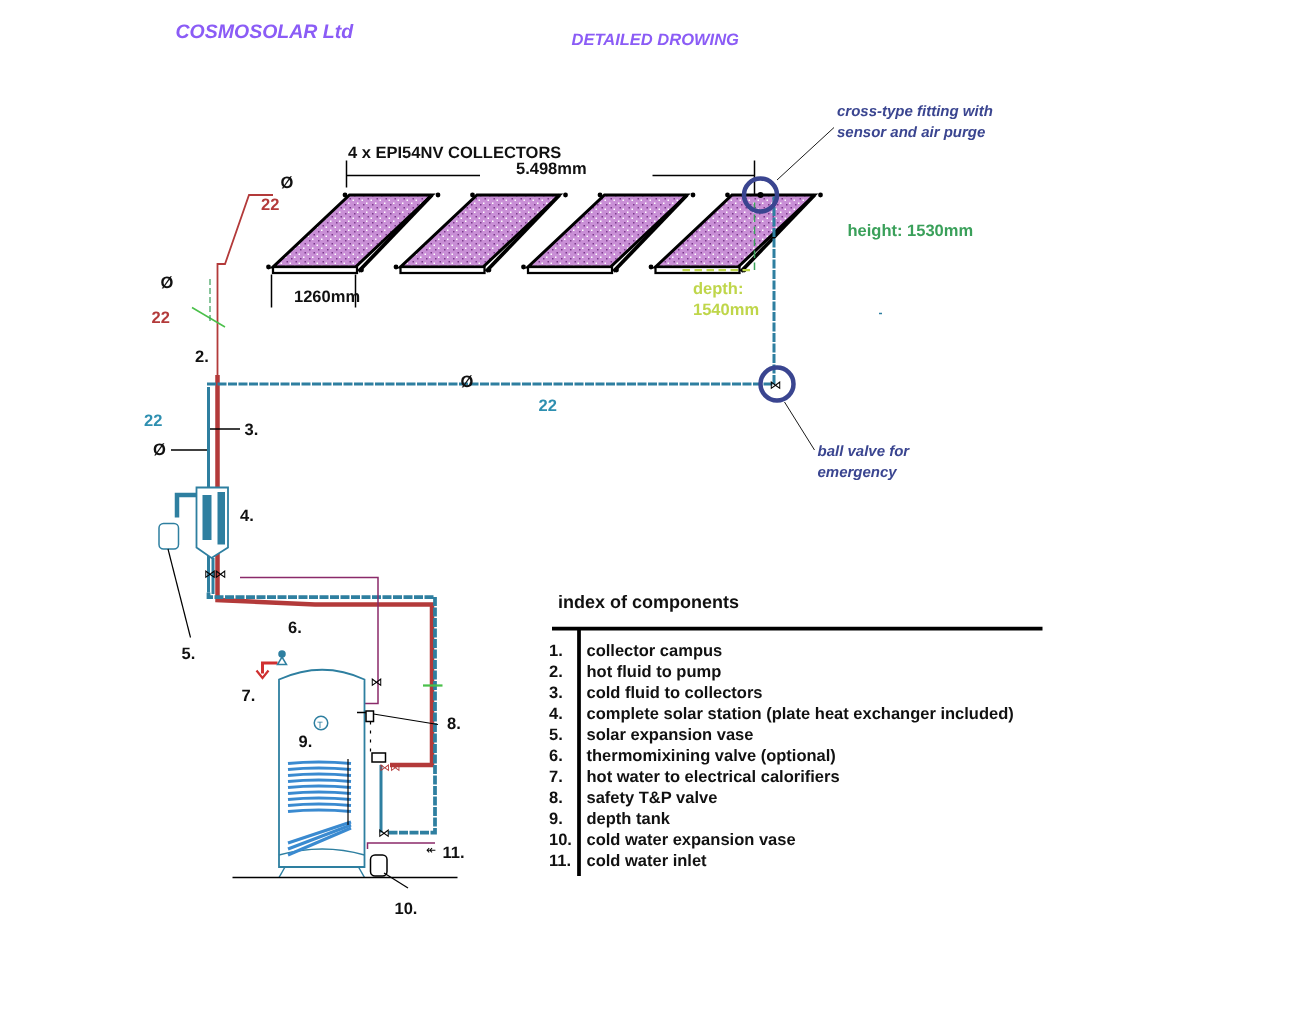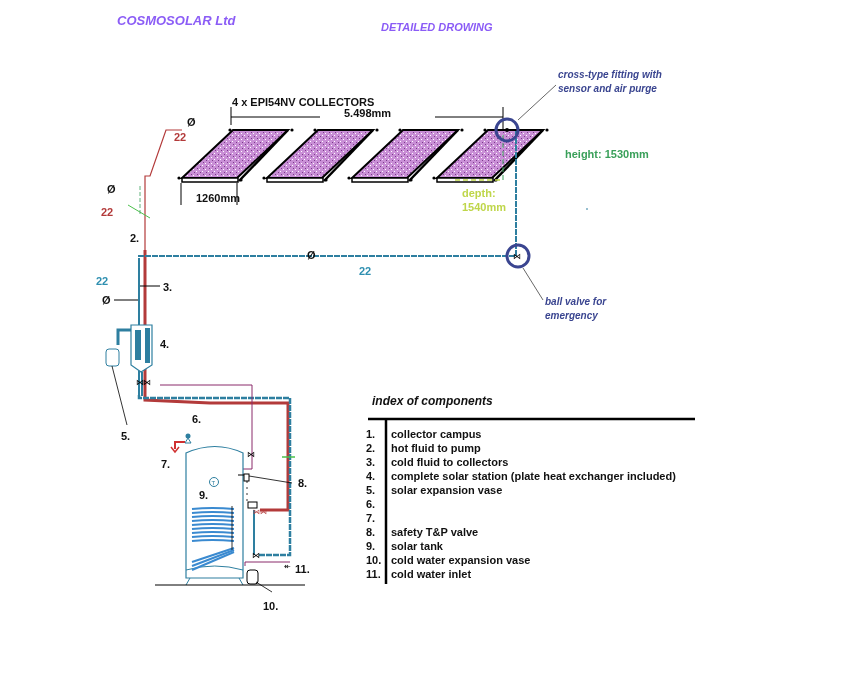--- a/index.html
+++ b/index.html
@@ -10,21 +10,21 @@
   .company { left: 117px; top: 13px; font-size: 13px; }
   .drawing-title { left: 333px; top: 21px; font-size: 11px; margin-left: 48px; }
   .collectors-title { left: 232px; top: 96px; font-size: 11px; font-weight: bold; color: #111; }
   .dim { font-weight: bold; font-size: 11px; }
   .callout { font-style: italic; font-weight: bold; font-size: 10px; color: #3a4590; line-height: 14px; }
   .num { font-size: 11px; font-weight: bold; color: #111; }
   .red { color: #b33a3a; }
   .blue { color: #2e8fb0; }
   .green { color: #3aa05a; }
   .lime { color: #bfd64a; }
-  .index-title { left: 372px; top: 394px; font-size: 12px; font-weight: bold; font-style: italic; color: #111; }
+  .index-title { left: 372px; top: 394px; font-size: 12px; font-weight: bold; color: #111; }
   .index-list { position: absolute; left: 366px; top: 427px; font-size: 11px; font-weight: bold; color: #111; }
   .index-row { display: flex; height: 14px; line-height: 14px; }
   .index-row .n { width: 22px; }
   .index-row .t { padding-left: 3px; }
   svg#diagram { position: absolute; left: 0; top: 0; }
 </style>
 </head>
 <body>
 
 <svg id="diagram" width="866" height="679" viewBox="0 0 866 679">
@@ -255,31 +255,33 @@
     <div class="index-row">
       <span class="n">4.</span>
       <span class="t">complete solar station (plate heat exchanger included)</span>
     </div>
     <div class="index-row">
       <span class="n">5.</span>
       <span class="t">solar expansion vase</span>
     </div>
     <div class="index-row">
       <span class="n">6.</span>
+      <span class="t">thermomixining valve (optional)</span>
     </div>
     <div class="index-row">
       <span class="n">7.</span>
+      <span class="t">hot water to electrical calorifiers</span>
     </div>
     <div class="index-row">
       <span class="n">8.</span>
       <span class="t">safety T&amp;P valve</span>
     </div>
     <div class="index-row">
       <span class="n">9.</span>
-      <span class="t">solar tank</span>
+      <span class="t">depth tank</span>
     </div>
     <div class="index-row">
       <span class="n">10.</span>
       <span class="t">cold water expansion vase</span>
     </div>
     <div class="index-row">
       <span class="n">11.</span>
       <span class="t">cold water inlet</span>
     </div>
   </div>

